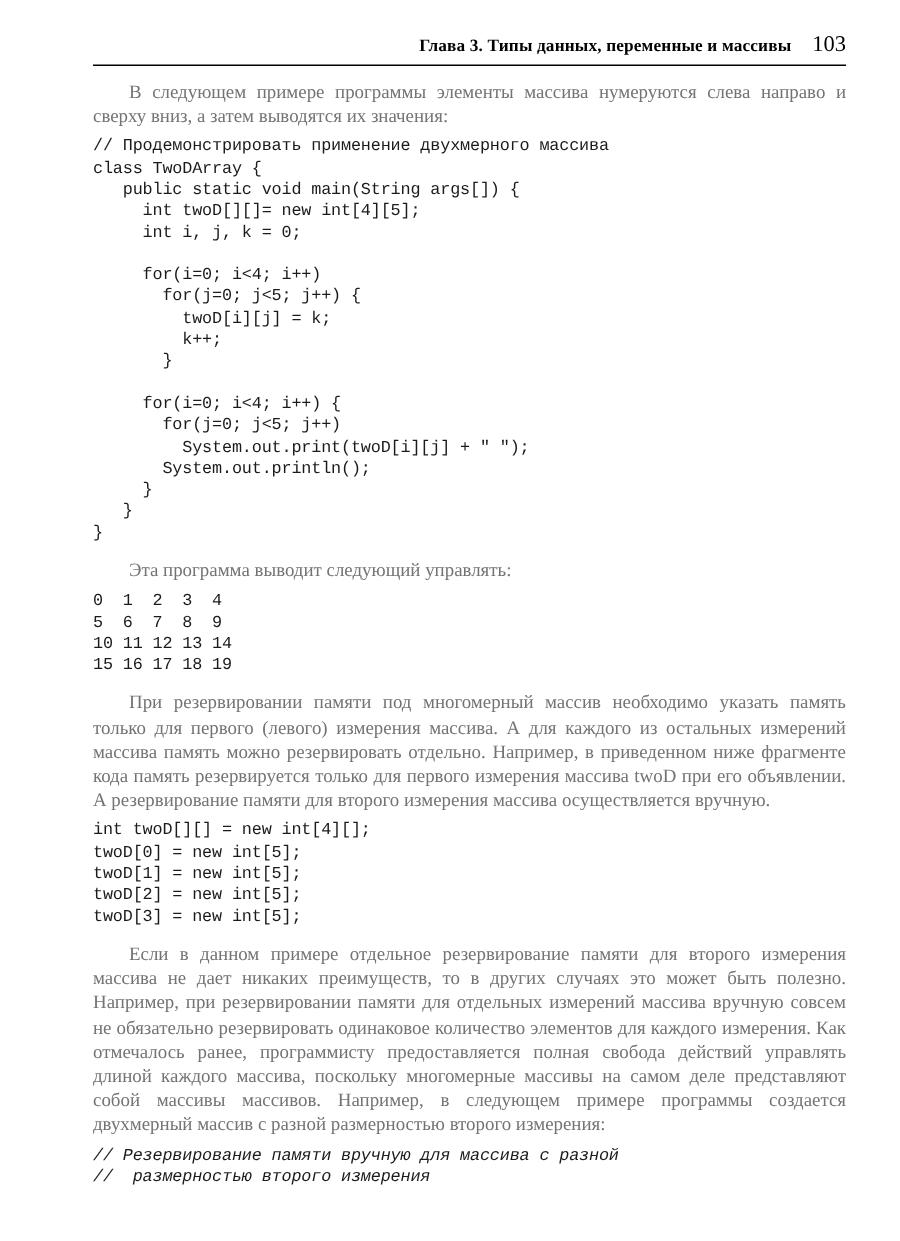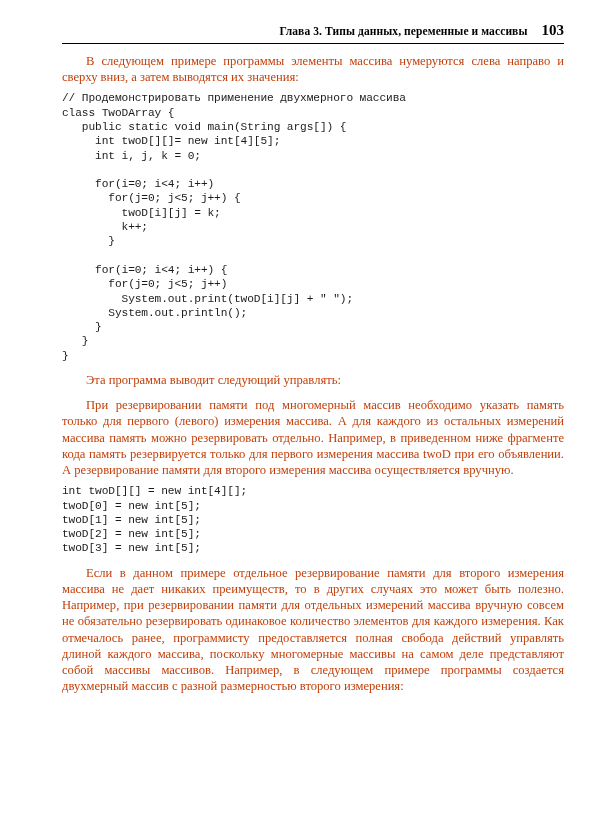--- a/index.html
+++ b/index.html
@@ -31,40 +31,40 @@
   .header-title {
     font-family: "Liberation Serif", serif;
     font-size: 11.5px;
     font-weight: bold;
     color: #000;
     letter-spacing: 0.1px;
   }
   .header-page {
     font-family: "Liberation Serif", serif;
     font-size: 15px;
-    font-weight: bold;
+    font-weight: normal;
     color: #000;
   }
   .header-rule {
     margin: 4px 36px 0 62px;
     border: 0;
     border-top: 1px solid #000;
     height: 0;
   }
   .content {
     padding: 0 36px 0 62px;
   }
   p.para {
     font-family: "Liberation Serif", serif;
     font-size: 12.6px;
     line-height: 16.2px;
     text-align: justify;
     margin: 9px 0 6px 0;
     text-indent: 24px;
-    color: #c2410c;
+    color: #737373;
   }
   pre.code {
     font-family: Liberation Mono, monospace;
     font-size: 11.2px;
     line-height: 14.3px;
     margin: 6px 0 6px 0;
     white-space: pre;
     color: #1b1b1b;
     letter-spacing: -0.1px;
   }
@@ -105,26 +105,32 @@
      for(i=0; i&lt;4; i++) {
        for(j=0; j&lt;5; j++)
          System.out.print(twoD[i][j] + " ");
        System.out.println();
      }
    }
 }</pre>
 
     <p class="para">Эта программа выводит следующий управлять:</p>
 
+    <pre class="code output-block">0  1  2  3  4
+5  6  7  8  9
+10 11 12 13 14
+15 16 17 18 19</pre>
 
     <p class="para">При резервировании памяти под многомерный массив необходимо указать память только для первого (левого) измерения массива. А для каждого из остальных измерений массива память можно резервировать отдельно. Например, в приведенном ниже фрагменте кода память резервируется только для первого измерения массива twoD при его объявлении. А резервирование памяти для второго измерения массива осуществляется вручную.</p>
 
     <pre class="code">int twoD[][] = new int[4][];
 twoD[0] = new int[5];
 twoD[1] = new int[5];
 twoD[2] = new int[5];
 twoD[3] = new int[5];</pre>
 
     <p class="para">Если в данном примере отдельное резервирование памяти для второго измерения массива не дает никаких преимуществ, то в других случаях это может быть полезно. Например, при резервировании памяти для отдельных измерений массива вручную совсем не обязательно резервировать одинаковое количество элементов для каждого измерения. Как отмечалось ранее, программисту предоставляется полная свобода действий управлять длиной каждого массива, поскольку многомерные массивы на самом деле представляют собой массивы массивов. Например, в следующем примере программы создается двухмерный массив с разной размерностью второго измерения:</p>
 
+    <pre class="code italic">// Резервирование памяти вручную для массива с разной
+//  размерностью второго измерения</pre>
 
   </div>
 </div>
 
 </body></html>

